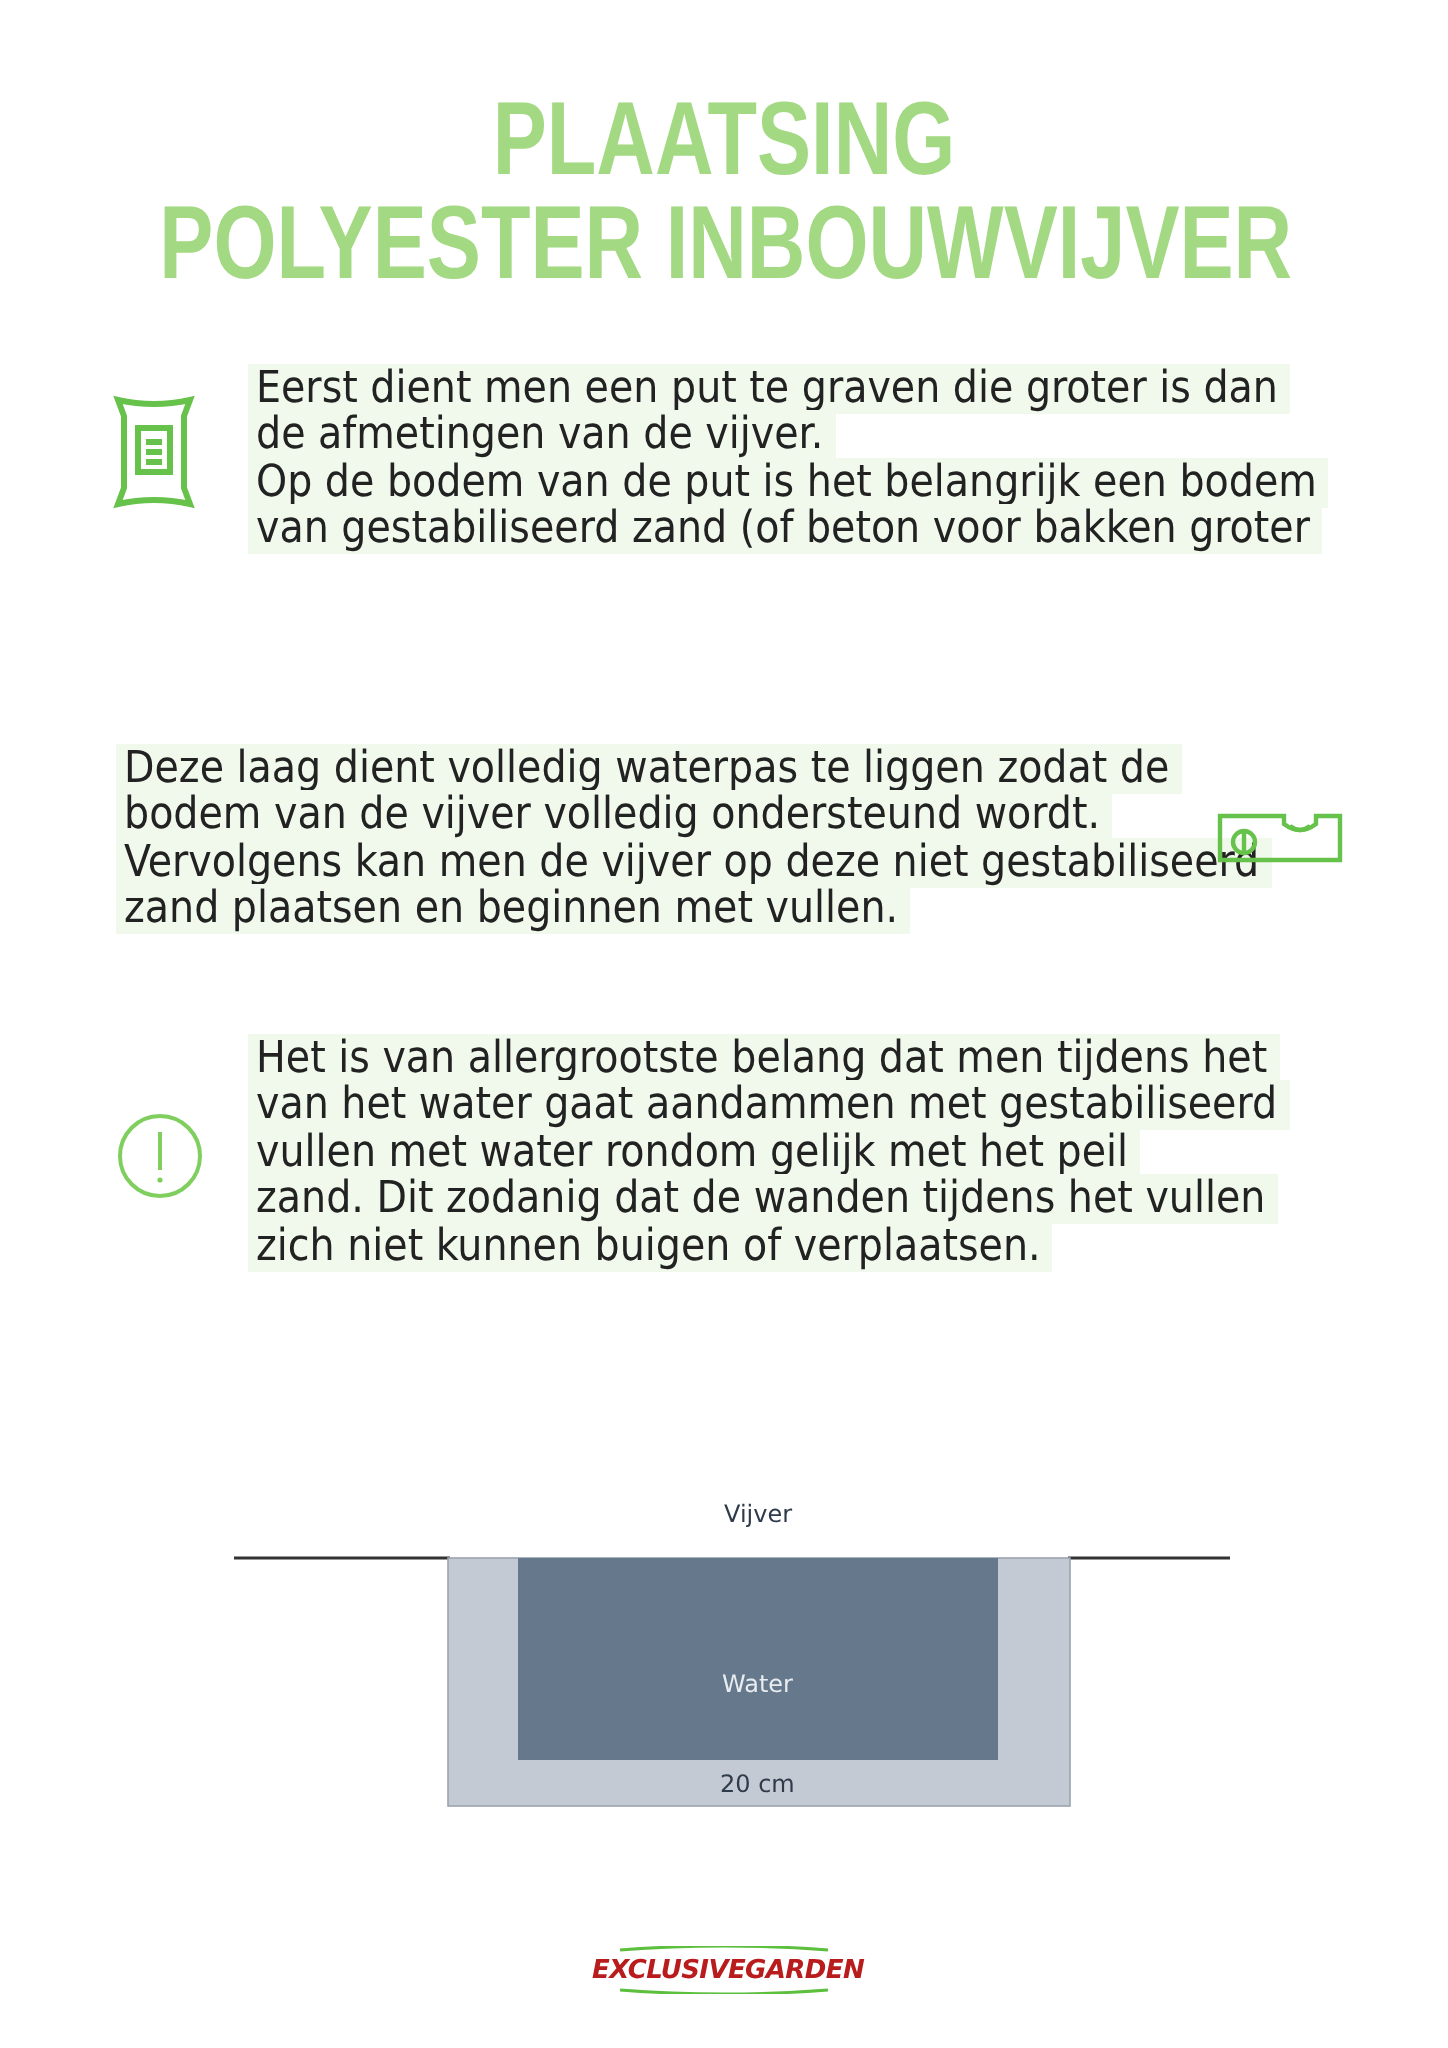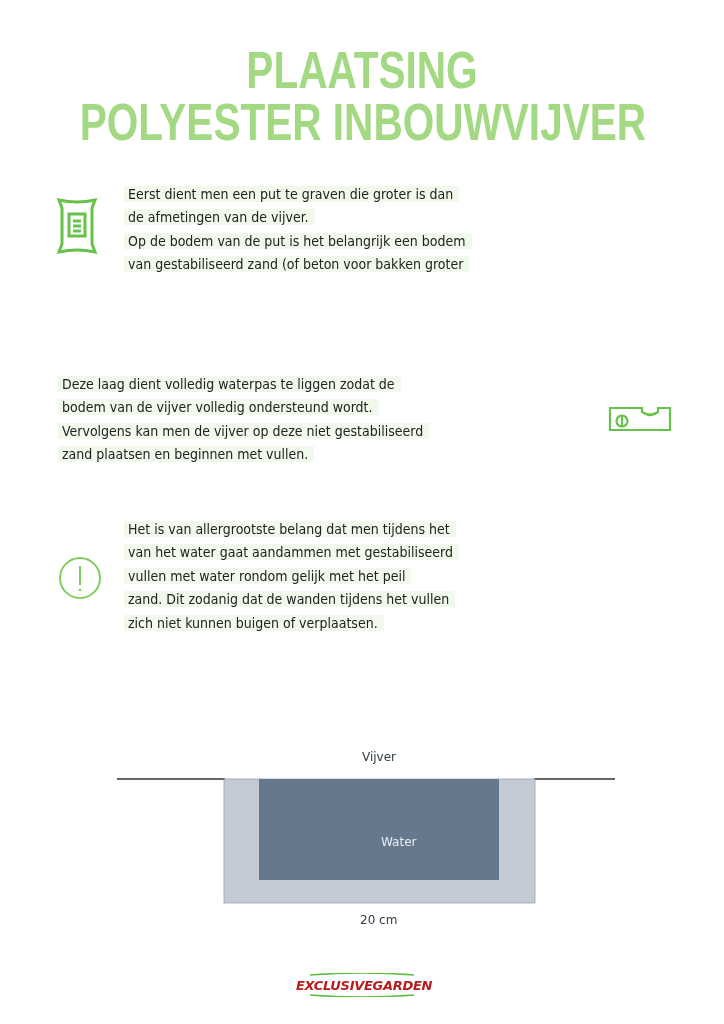--- a/index.html
+++ b/index.html
@@ -1,21 +1,21 @@
 <!DOCTYPE html>
 <html><head>
 <meta charset="utf-8">
 <style>
   html, body { margin:0; padding:0; background:#ffffff; }
   body { width:724px; height:1024px; position:relative; overflow:hidden; font-family:"Liberation Sans", sans-serif; color:#222; }
   .title { position:absolute; left:0; width:724px; top:44px; text-align:center; color:#a3d982;
            font-family:"Liberation Sans Narrow","Liberation Sans", sans-serif; font-weight:bold;
            font-size:52px; line-height:52px; letter-spacing:0px; transform:scaleX(0.78); transform-origin:center top; }
   .title div { white-space:nowrap; }
-  .block { position:absolute; font-family:"DejaVu Sans Condensed","DejaVu Sans", sans-serif; font-size:14px; line-height:23.4px; color:#222; }
+  .block { position:absolute; font-family:"DejaVu Sans Condensed","DejaVu Sans", sans-serif; font-size:22px; line-height:23.4px; color:#222; }
   .block .line { display:block; white-space:nowrap; }
   .block .line span { background:#f0f9ec; padding:0 6px 0 4px; }
   .b1 { left:124px; top:183px; }
   .b2 { left:58px; top:373px; }
   .b3 { left:124px; top:518px; }
   .icon { position:absolute; }
   .diagram { position:absolute; left:0; top:740px; width:700px; height:180px; }
   .dlabel { position:absolute; font-family:"DejaVu Sans", sans-serif; font-size:12px; color:#2f3b4a; }
   .logo { position:absolute; left:296px; top:978px; width:132px; text-align:center; color:#b91c1c;
           font-family:"DejaVu Sans", sans-serif; font-weight:bold; font-style:italic; font-size:13px; letter-spacing:-0.3px; }
@@ -75,22 +75,22 @@
 </div>
 
 <div class="diagram">
   <svg width="724" height="180" style="position:absolute;left:0;top:0;">
     <line x1="117" y1="39" x2="225" y2="39" stroke="#333" stroke-width="1.5"></line>
     <line x1="534" y1="39" x2="615" y2="39" stroke="#333" stroke-width="1.5"></line>
     <rect x="224" y="39" width="311" height="124" fill="#c3cad4" stroke="#9aa3ae" stroke-width="0.8"></rect>
     <rect x="259" y="39" width="240" height="101" fill="#66788c"></rect>
   </svg>
   <div class="dlabel" style="left:362px; top:10px;">Vijver</div>
-  <div class="dlabel" style="left:361px; top:95px; color:#e8ecf0;margin-left:20px;">Water</div>
-  <div class="dlabel" style="left:360px; top:145px;margin-top:28px;">20 cm</div>
+  <div class="dlabel" style="left:361px; top:95px; color:#e8ecf0;">Water</div>
+  <div class="dlabel" style="left:360px; top:145px;">20 cm</div>
 </div>
 
 <div class="logo">
   <svg width="132" height="24" viewBox="0 0 132 24" style="position:absolute;left:0;top:-5px;" fill="none" stroke="#5cbf3e" stroke-width="1.5">
     <path d="M14 2 Q66 -2 118 2"></path>
     <path d="M14 22 Q66 26 118 22"></path>
   </svg>
   <span>EXCLUSIVEGARDEN</span>
 </div>
 

